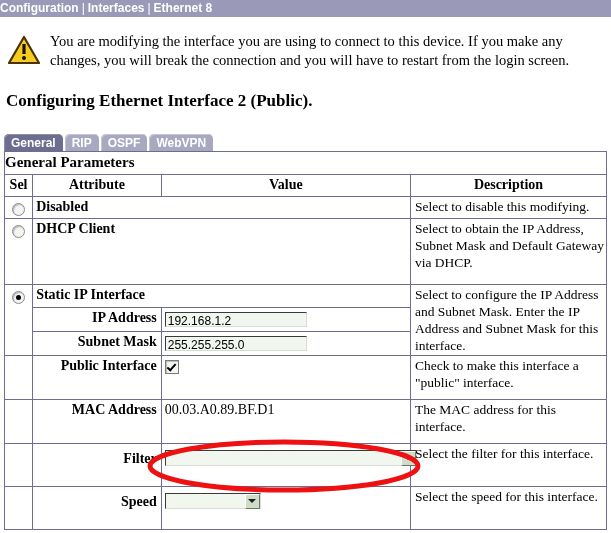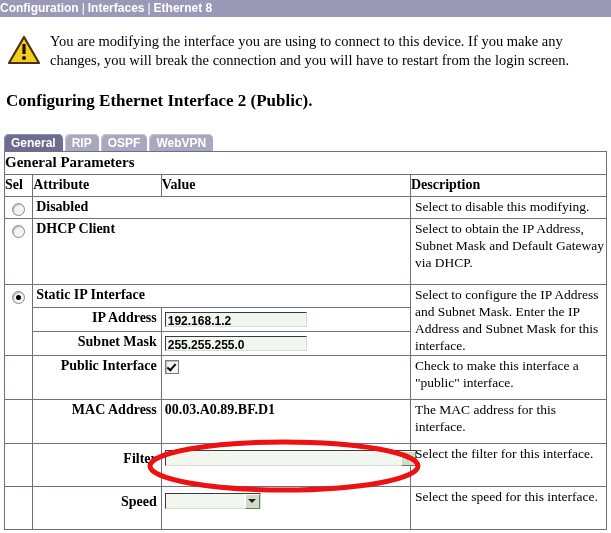--- a/index.html
+++ b/index.html
@@ -115,20 +115,21 @@
     padding: 1px 3px;
     vertical-align: top;
     background: #ffffff;
   }
   .title-row td {
     font-weight: bold;
     font-size: 15px;
     padding: 2px 0 3px 0;
   }
   .colhead td {
+    text-align: center;
     font-weight: bold;
     font-size: 14px;
     padding: 2px 0 3px 0;
   }
   .c-sel   { width: 28px; }
   .c-attr  { width: 128px; }
   .c-value { width: 248px; }
   .c-desc  { width: 195px; }
 
   td.sel-cell {
@@ -137,21 +138,21 @@
     padding-top: 4px;
   }
   td.attr-cell {
     font-weight: bold;
     font-size: 14px;
     vertical-align: top;
     padding-top: 2px;
   }
   td.attr-cell.right { text-align: right; padding-right: 4px; }
   td.attr-left { text-align: left; }
-  td.value-cell { vertical-align: top; padding-top: 2px; font-weight: bold; }
+  td.value-cell { vertical-align: top; padding-top: 2px; }
   td.desc-cell {
     font-size: 13.5px;
     line-height: 17px;
     vertical-align: top;
     padding: 1px 2px 1px 4px;
   }
 
   
   .radio {
     display: inline-block;

